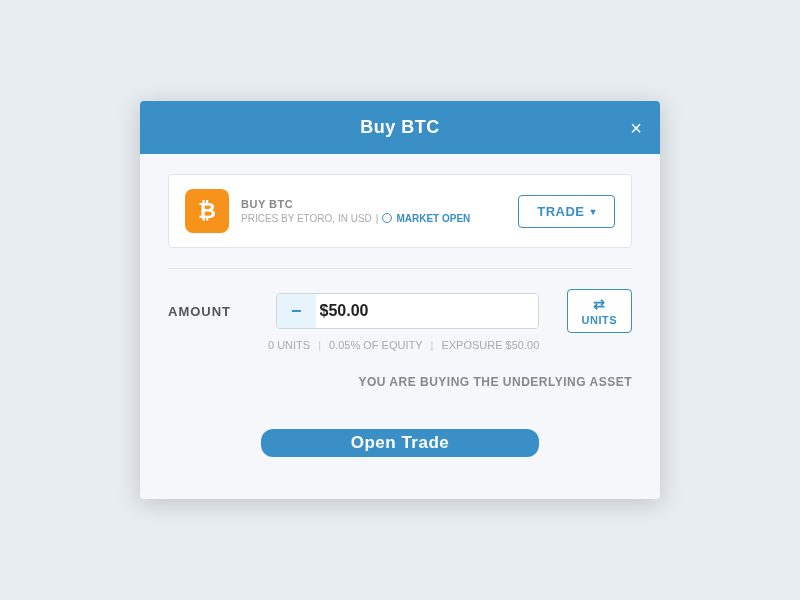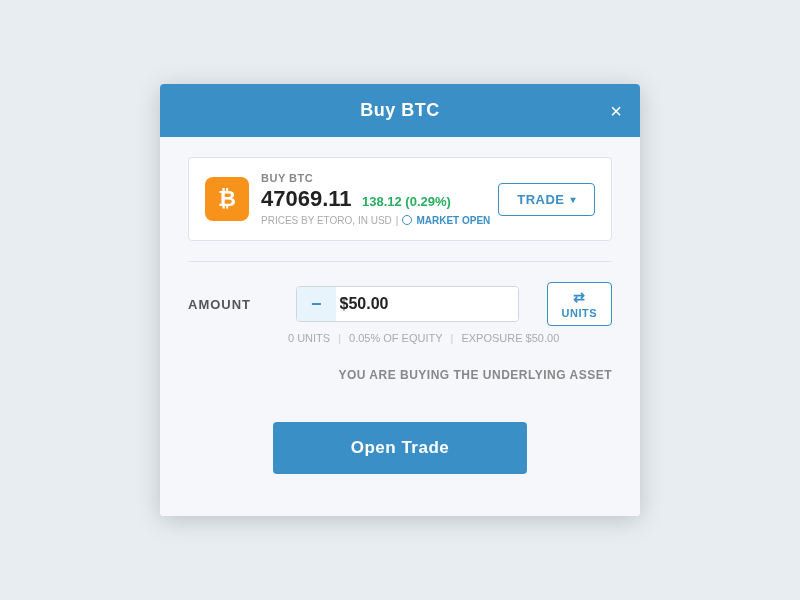--- a/index.html
+++ b/index.html
@@ -6,21 +6,21 @@
     body {
       width: 800px;
       height: 600px;
       background: #e8edf2;
       display: flex;
       align-items: center;
       justify-content: center;
       font-family: Arial, sans-serif;
     }
     .modal {
-      width: 480px;
+      width: 520px;
       background: #fff;
       border-radius: 4px;
       box-shadow: 0 4px 24px rgba(0,0,0,0.18);
       overflow: hidden;
     }
     .modal-header {
       background: #3a8fc7;
       color: #fff;
       display: flex;
       align-items: center;
@@ -221,22 +221,22 @@
       margin-bottom: 40px;
       margin-top: 10px;
     }
     .open-trade-btn {
       display: block;
       width: 60%;
       margin: 14px auto;
       background: #3a8fc7;
       color: #fff;
       border: none;
-      border-radius: 4px;
-      padding: 16px 0;
+      border-radius: 12px;
+      padding: 4px 0;
       font-size: 17px;
       font-weight: bold;
       cursor: pointer;
       letter-spacing: 0.5px;
     }
   </style>
 </head>
 <body>
 
 <div class="modal">
@@ -245,24 +245,20 @@
     <button class="close-btn">×</button>
   </div>
   <div class="modal-body">
     <div class="asset-row">
       <div class="asset-info">
         <div class="btc-icon">
           <span>₿</span>
         </div>
         <div class="asset-details">
           <span class="asset-label">BUY BTC</span>
-          <div>
-            <span class="asset-price">47069.11</span>
-            <span class="asset-change">138.12 (0.29%)</span>
-          </div>
           <div class="asset-meta">
             <span>PRICES BY ETORO, IN USD</span>
             <span>|</span>
             <span style="display:inline-block;width:10px;height:10px;border:1.5px solid #3a8fc7;border-radius:50%;vertical-align:middle;"></span>
             <span class="market-open">MARKET OPEN</span>
           </div>
         </div>
       </div>
       <button class="trade-btn">
         <span>TRADE</span>

